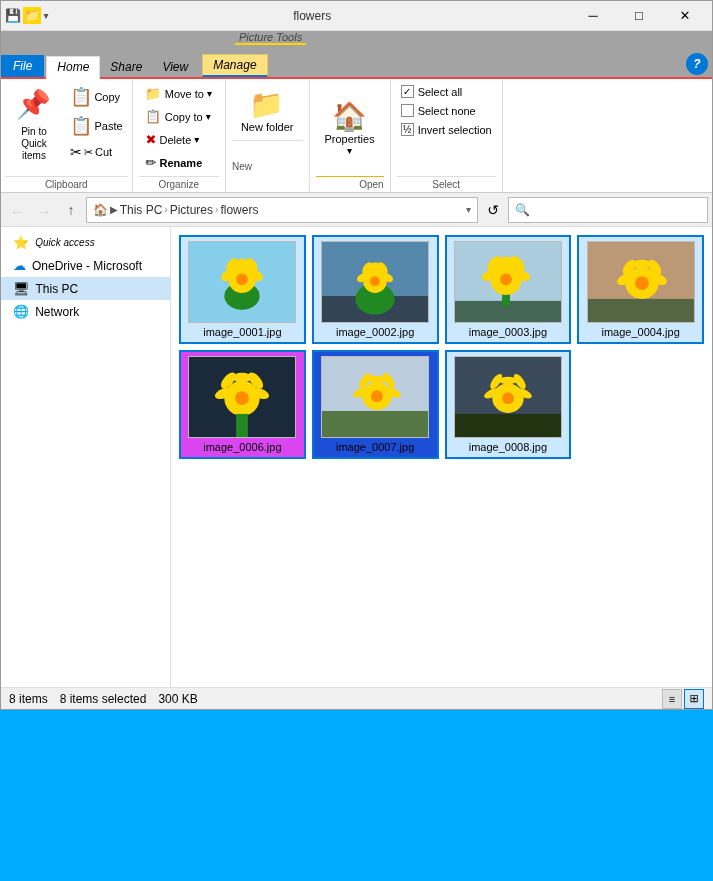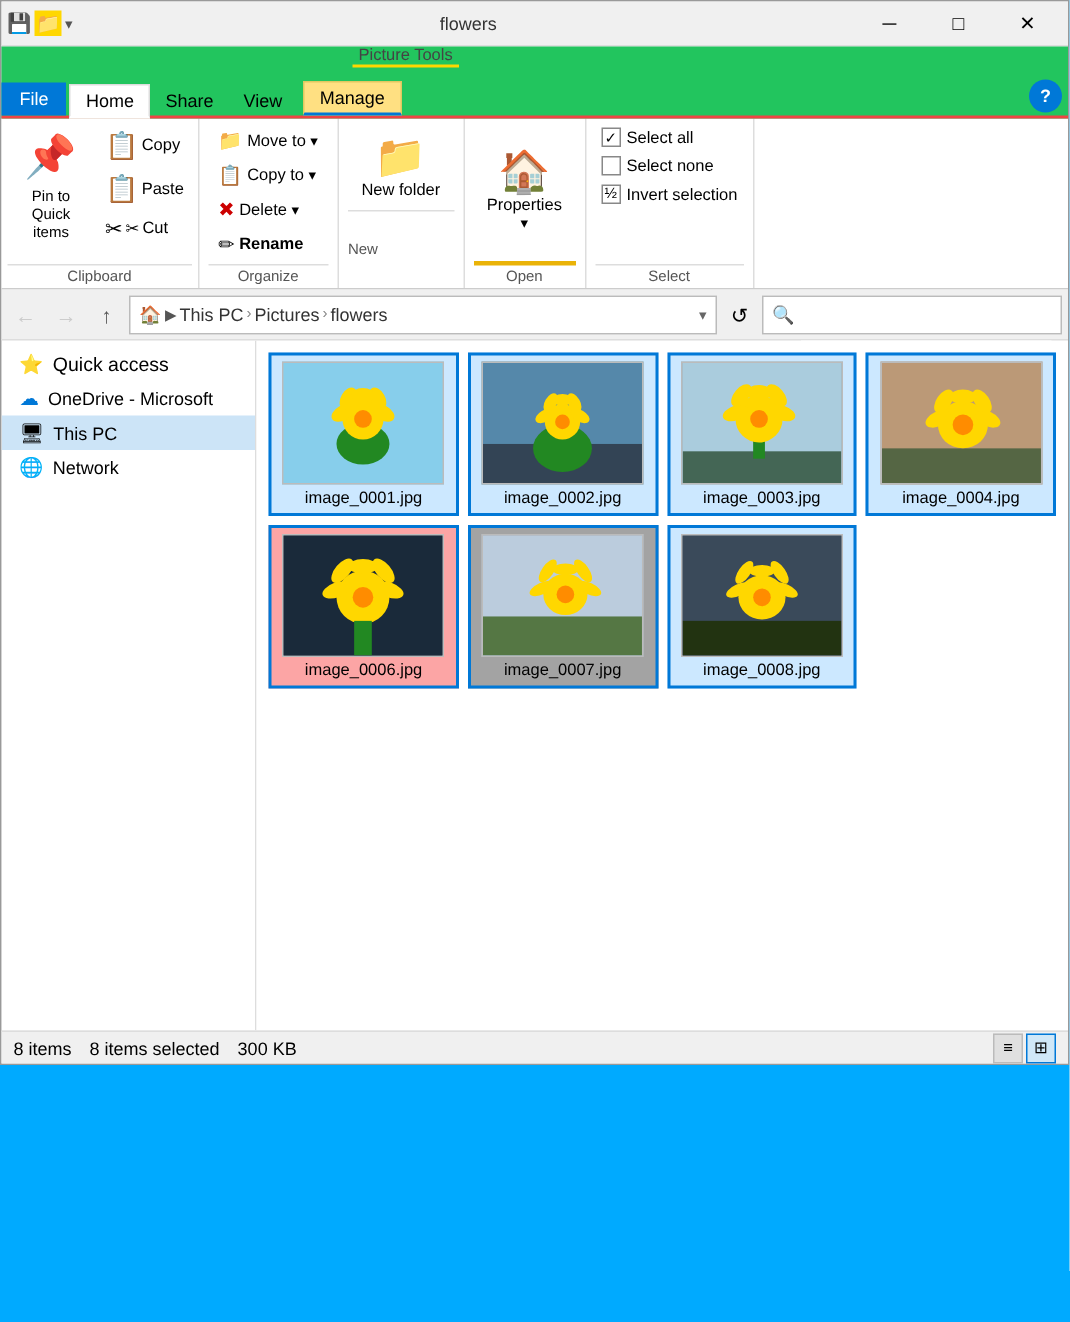--- a/index.html
+++ b/index.html
@@ -22,21 +22,21 @@
 
     <div style="flex:1;text-align:center;font-size:12px;color:#333;">flowers</div>
 
     <div style="display:flex;">
       <button style="width:46px;height:30px;border:none;background:transparent;cursor:pointer;font-size:13px;">─</button>
       <button style="width:46px;height:30px;border:none;background:transparent;cursor:pointer;font-size:13px;">□</button>
       <button style="width:46px;height:30px;border:none;background:transparent;cursor:pointer;font-size:13px;">✕</button>
     </div>
   </div>
 
-  <div style="position:relative;background:#22c55e;">
+  <div style="position:relative;background:#a3a3a3;font-style:italic;">
 
     <div style="position:absolute;top:0;left:234px;font-size:11px;color:#444;border-bottom:2px solid #ffd700;padding:0 4px;">Picture Tools</div>
     <div style="height:22px;"></div>
 
     <div style="position:absolute;right:4px;top:22px;">
       <div style="width:22px;height:22px;border-radius:50%;background:#0078d7;color:white;display:flex;align-items:center;justify-content:center;font-size:12px;font-weight:bold;cursor:pointer;">?</div>
     </div>
     <div style="display:flex;align-items:flex-end;padding-left:0;height:26px;border-bottom:2px solid #ef4444;">
       <div style="background:#0078d7;color:white;padding:4px 12px;font-size:12px;cursor:pointer;margin-right:2px;">File</div>
       <div style="background:#fff;border:1px solid #ddd;border-bottom:2px solid #fff;padding:3px 10px;font-size:12px;cursor:pointer;margin-bottom:-2px;">Home</div>
@@ -113,21 +113,21 @@
     </div>
 
     <div style="display:flex;flex-direction:column;padding:4px 6px 0;border-right:1px solid #ddd;">
       <div style="display:flex;flex-direction:column;align-items:center;flex:1;justify-content:center;">
         <div style="display:flex;flex-direction:column;align-items:center;padding:4px 8px;cursor:pointer;border:1px solid transparent;">
           <span style="font-size:28px;">🏠</span>
           <span style="font-size:11px;">Properties</span>
           <span style="font-size:10px;">▾</span>
         </div>
       </div>
-      <div style="font-size:10px;color:#555;text-align:center;padding:2px 0;border-top:3px solid #eab308;margin-top:4px;">Open</div>
+      <div style="font-size:10px;color:#555;text-align:right;padding:2px 0;border-top:1px solid #eab308;margin-top:4px;">Open</div>
     </div>
 
     <div style="display:flex;flex-direction:column;padding:4px 6px 0;border-right:1px solid #ddd;">
       <div style="display:flex;flex-direction:column;gap:2px;flex:1;">
         <div style="display:flex;align-items:center;gap:4px;padding:2px 4px;cursor:pointer;">
           <div style="width:13px;height:13px;border:1px solid #888;display:flex;align-items:center;justify-content:center;font-size:10px;background:#fff;">✓</div>
           <span style="font-size:11px;">Select all</span>
         </div>
         <div style="display:flex;align-items:center;gap:4px;padding:2px 4px;cursor:pointer;">
           <div style="width:13px;height:13px;border:1px solid #888;display:flex;align-items:center;justify-content:center;font-size:10px;background:#fff;"></div>
@@ -162,21 +162,21 @@
       <span style="color:#888;font-size:12px;">🔍</span>
       <input type="text" style="border: none; outline: none; font-size: 12px; flex: 1 1 0%; color: rgb(153, 153, 153); margin-top: 48px;" placeholder="Search flowers">
     </div>
   </div>
 
   <div style="display:flex;flex:1;overflow:hidden;">
 
     <div style="width:170px;background:white;border-right:1px solid #ddd;padding:4px 0;overflow-y:auto;">
       <div style="display:flex;align-items:center;gap:6px;padding:4px 12px;cursor:pointer;">
         <span style="color:#0078d7;font-size:13px;">⭐</span>
-        <span style="font-size:13px;">Quick access</span>
+        <span style="font-size:10px;font-style:italic;">Quick access</span>
       </div>
       <div style="display:flex;align-items:center;gap:6px;padding:4px 12px;cursor:pointer;">
         <span style="color:#0078d7;font-size:13px;">☁</span>
         <span style="font-size:12px;">OneDrive - Microsoft</span>
       </div>
       <div style="display:flex;align-items:center;gap:6px;padding:4px 12px;cursor:pointer;background:#cce4f7;">
         <span style="font-size:13px;">🖥</span>
         <span style="font-size:12px;">This PC</span>
       </div>
       <div style="display:flex;align-items:center;gap:6px;padding:4px 12px;cursor:pointer;">
@@ -252,38 +252,38 @@
               <ellipse cx="72" cy="38" rx="9" ry="5" fill="#ffd700" transform="rotate(25 72 38)"></ellipse>
               <ellipse cx="42" cy="26" rx="9" ry="5" fill="#ffd700" transform="rotate(-55 42 26)"></ellipse>
               <ellipse cx="68" cy="26" rx="9" ry="5" fill="#ffd700" transform="rotate(55 68 26)"></ellipse>
               <ellipse cx="55" cy="23" rx="9" ry="5" fill="#ffd700"></ellipse>
             </svg>
           </div>
           <div style="font-size:11px;text-align:center;margin-top:3px;">image_0004.jpg</div>
         </div>
 
 
-        <div style="display:flex;flex-direction:column;align-items:center;padding:4px;border:2px solid #0078d7;background:#fca5a5;cursor:pointer;">
+        <div style="display:flex;flex-direction:column;align-items:center;padding:4px;border:2px solid #0078d7;background:#d946ef;cursor:pointer;">
           <div style="width:108px;height:82px;background:#223344;overflow:hidden;border:1px solid #bbb;">
             <svg viewBox="0 0 108 82" xmlns="http://www.w3.org/2000/svg">
               <rect width="108" height="82" fill="#1a2a3a"></rect>
               <ellipse cx="54" cy="42" rx="18" ry="18" fill="#ffd700"></ellipse>
               <ellipse cx="54" cy="42" rx="7" ry="7" fill="#ff8c00"></ellipse>
               <ellipse cx="36" cy="37" rx="10" ry="5" fill="#ffd700" transform="rotate(-20 36 37)"></ellipse>
               <ellipse cx="72" cy="37" rx="10" ry="5" fill="#ffd700" transform="rotate(20 72 37)"></ellipse>
               <ellipse cx="40" cy="24" rx="10" ry="5" fill="#ffd700" transform="rotate(-50 40 24)"></ellipse>
               <ellipse cx="68" cy="24" rx="10" ry="5" fill="#ffd700" transform="rotate(50 68 24)"></ellipse>
               <ellipse cx="54" cy="21" rx="10" ry="5" fill="#ffd700"></ellipse>
               <rect x="48" y="58" width="12" height="24" fill="#228822"></rect>
             </svg>
           </div>
           <div style="font-size:11px;text-align:center;margin-top:3px;">image_0006.jpg</div>
         </div>
 
-        <div style="display:flex;flex-direction:column;align-items:center;padding:4px;border:2px solid #0078d7;background:#a3a3a3;cursor:pointer;">
+        <div style="display:flex;flex-direction:column;align-items:center;padding:4px;border:2px solid #0078d7;background:#1d4ed8;cursor:pointer;">
           <div style="width:108px;height:82px;background:#aabbcc;overflow:hidden;border:1px solid #bbb;">
             <svg viewBox="0 0 108 82" xmlns="http://www.w3.org/2000/svg">
               <rect width="108" height="82" fill="#bbccdd"></rect>
               <rect x="0" y="55" width="108" height="27" fill="#557744"></rect>
               <ellipse cx="56" cy="40" rx="15" ry="14" fill="#ffd700"></ellipse>
               <ellipse cx="56" cy="40" rx="6" ry="6" fill="#ff8c00"></ellipse>
               <ellipse cx="40" cy="36" rx="9" ry="4" fill="#ffd700" transform="rotate(-25 40 36)"></ellipse>
               <ellipse cx="72" cy="36" rx="9" ry="4" fill="#ffd700" transform="rotate(25 72 36)"></ellipse>
               <ellipse cx="44" cy="24" rx="9" ry="4" fill="#ffd700" transform="rotate(-55 44 24)"></ellipse>
               <ellipse cx="68" cy="24" rx="9" ry="4" fill="#ffd700" transform="rotate(55 68 24)"></ellipse>

